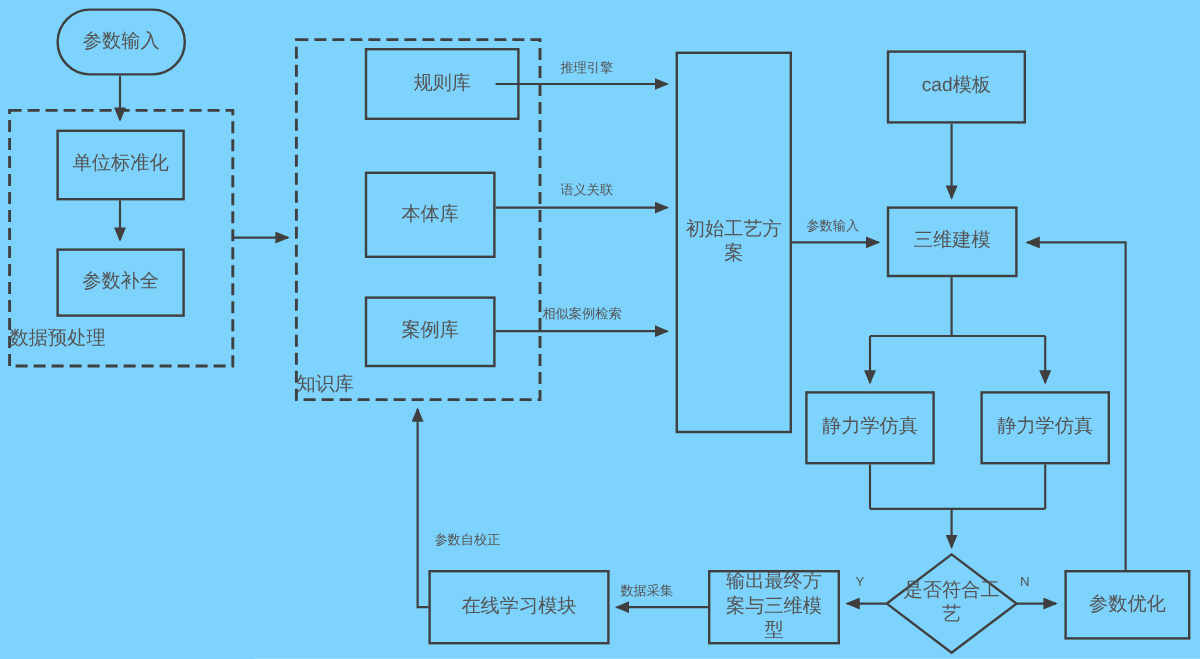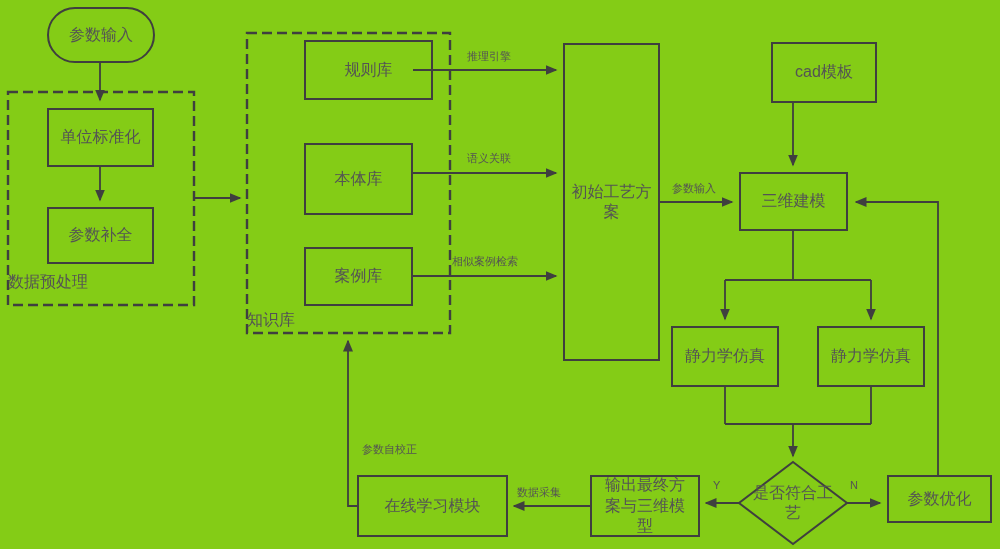--- a/index.html
+++ b/index.html
@@ -5,21 +5,21 @@
 <style>
   html, body { margin: 0; padding: 0; }
   body {
     font-family: "Liberation Sans", "DejaVu Sans", sans-serif;
     background: #ffffff;
   }
   #canvas {
     position: relative;
     width: 1000px;
     height: 549px;
-    background: #84cc16;
+    background: #7dd3fc;
     overflow: hidden;
   }
   #connector-layer {
     position: absolute;
     left: 0; top: 0;
     width: 1000px; height: 549px;
   }
   .node {
     position: absolute;
     box-sizing: border-box;
@@ -123,39 +123,39 @@
   <div class="node" style="left:304px; top:247px; width:109px; height:59px;">
     <span>案例库</span>
   </div>
 
   <div class="group-label" style="left:247px; top:310px; width:203px;">知识库</div>
 
   <div class="node" style="left:563px; top:43px; width:97px; height:318px; padding:0 5px;">
     <span>初始工艺方案</span>
   </div>
 
-  <div class="node" style="left:771px; top:42px; width:106px; height:61px;">
+  <div class="node" style="left:739px; top:42px; width:116px; height:61px;">
     <span>cad模板</span>
   </div>
 
   <div class="node" style="left:739px; top:172px; width:109px; height:59px;">
     <span>三维建模</span>
   </div>
 
   <div class="node" style="left:671px; top:326px; width:108px; height:61px;">
     <span>静力学仿真</span>
   </div>
 
   <div class="node" style="left:817px; top:326px; width:108px; height:61px;">
     <span>静力学仿真</span>
   </div>
 
   <div class="decision-text">是否符合工艺</div>
 
-  <div class="node" style="left:887px; top:475px; width:105px; height:48px;">
+  <div class="node" style="left:887px; top:475px; width:105px; height:58px;">
     <span>参数优化</span>
   </div>
 
   <div class="node" style="left:590px; top:475px; width:110px; height:62px; padding:0 12px;">
     <span>输出最终方案与三维模型</span>
   </div>
 
   <div class="node" style="left:357px; top:475px; width:151px; height:62px;">
     <span>在线学习模块</span>
   </div>

